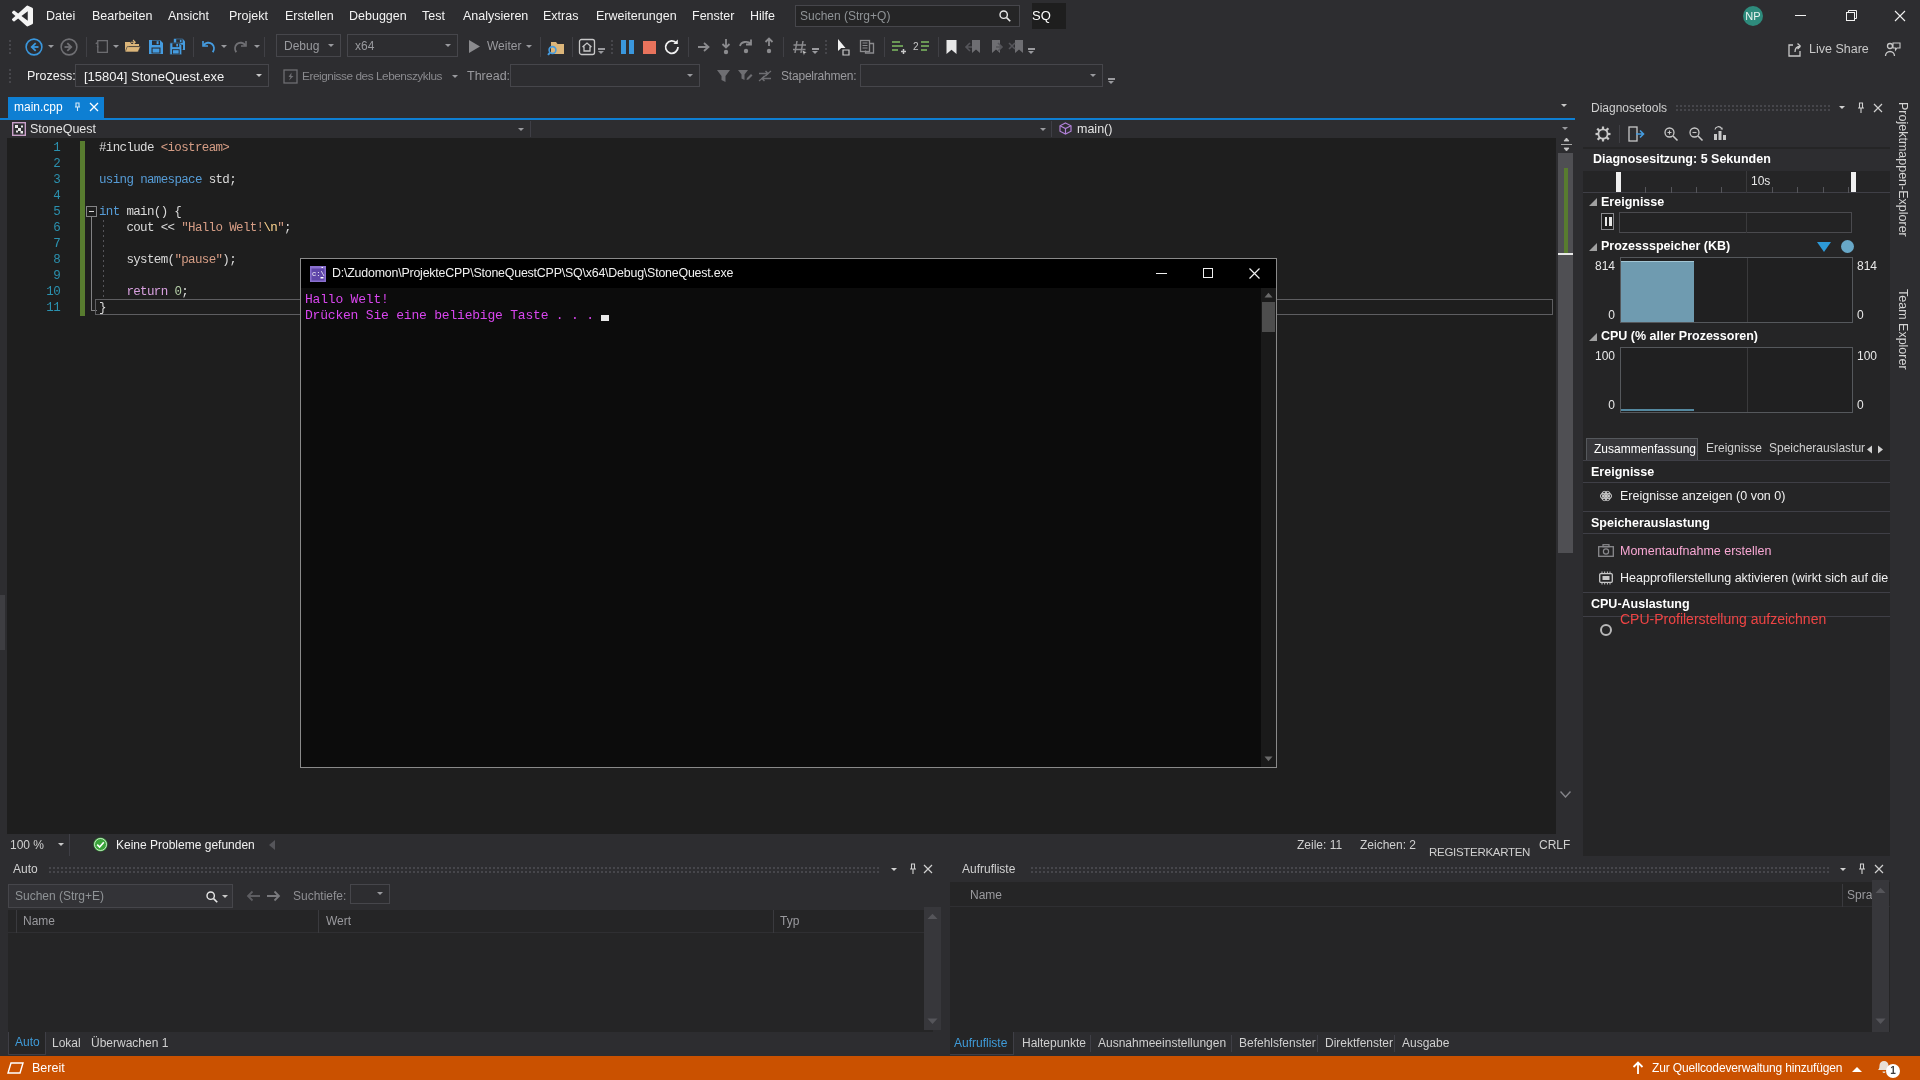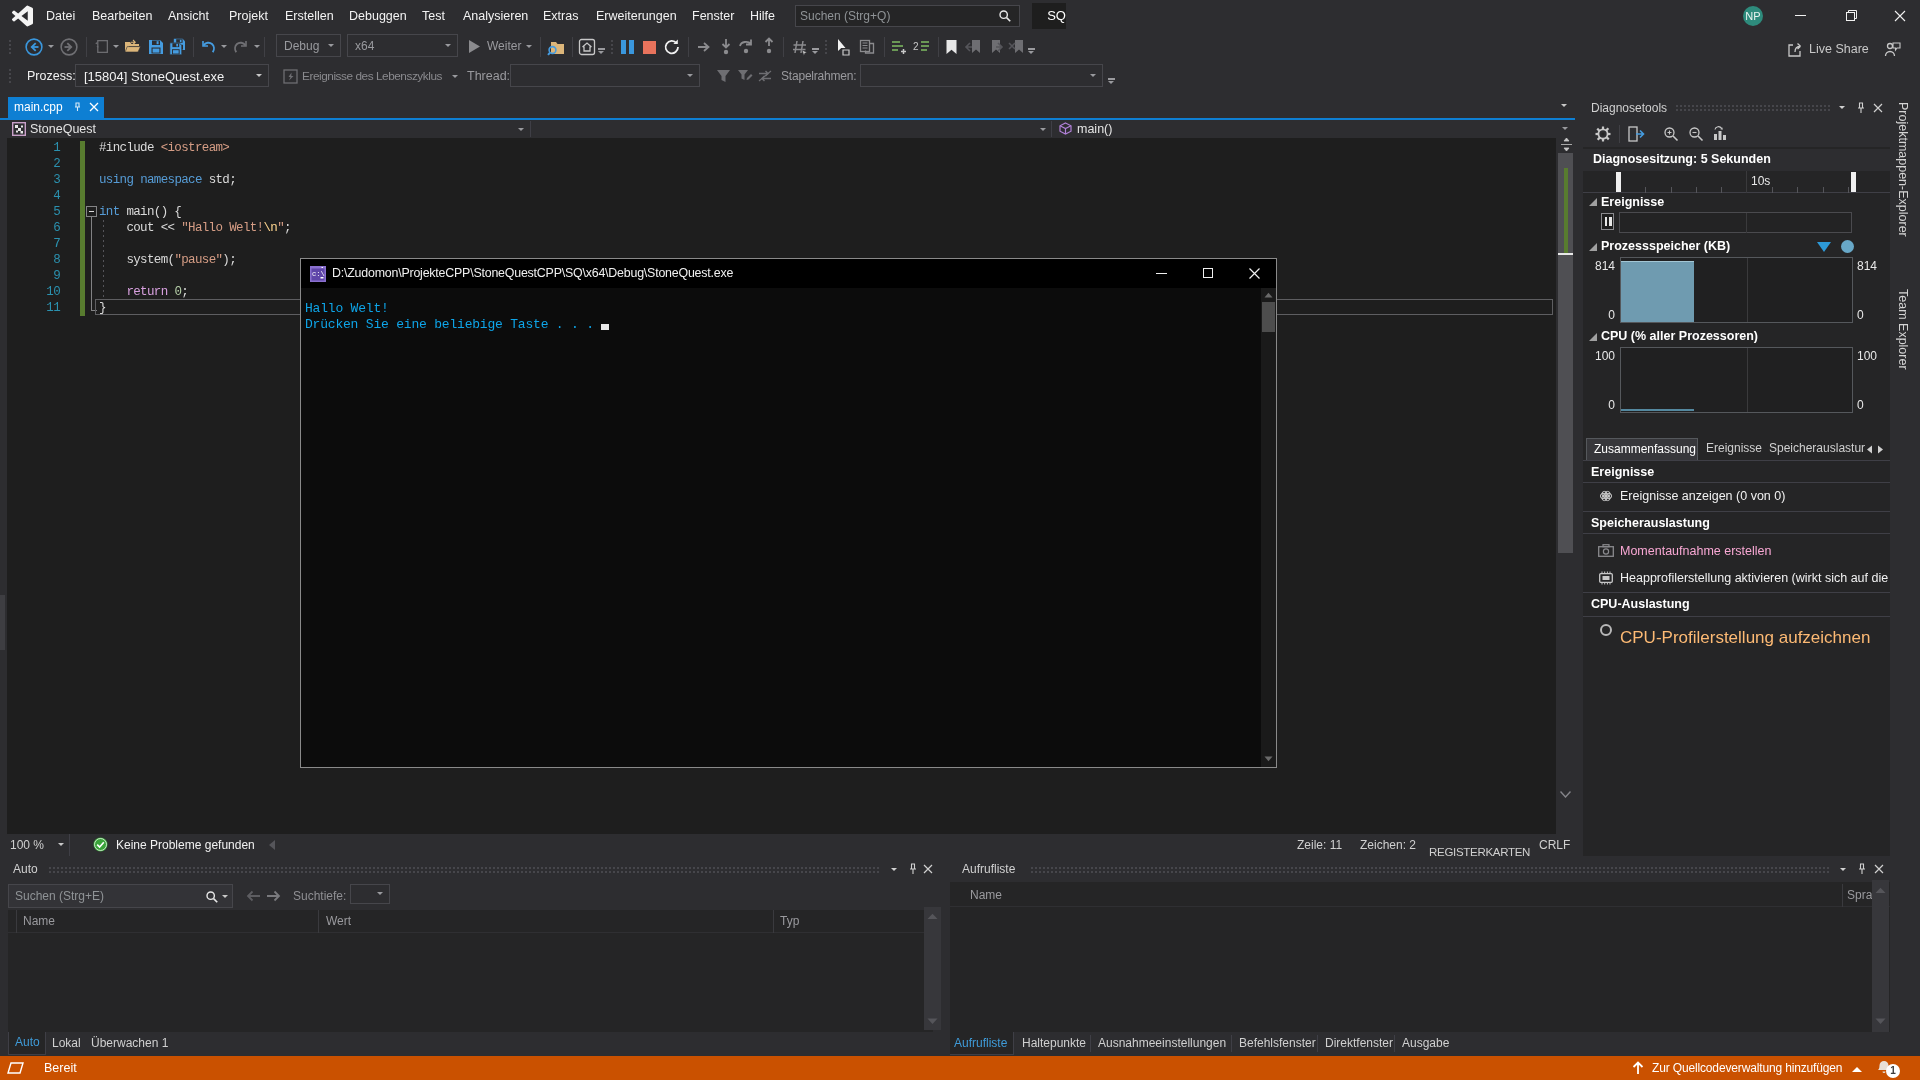--- a/index.html
+++ b/index.html
@@ -39,21 +39,21 @@
     <span class="abs" style="left:692px;">Fenster</span>
     <span class="abs" style="left:750px;">Hilfe</span>
   </div>
 
   <div class="abs" style="left:795px;top:5px;width:225px;height:22px;background:#252526;border:1px solid #46464b;color:#8f9396;line-height:20px;padding-left:4px;">Suchen (Strg+Q)
     <svg class="abs" style="right:7px;top:3px;" width="14" height="14" viewBox="0 0 16 16">
         <circle cx="6.5" cy="6.5" r="4.2" fill="none" stroke="#e8e8e8" stroke-width="1.6"></circle>
         <line x1="9.8" y1="9.8" x2="14" y2="14" stroke="#e8e8e8" stroke-width="1.8"></line>
       </svg>
   </div>
-  <div class="abs" style="left:1032px;top:3px;width:34px;height:26px;background:#1e1e1e;color:#fff;text-align:right;line-height:26px;font-size:13px;">SQ</div>
+  <div class="abs" style="left:1032px;top:3px;width:34px;height:26px;background:#1e1e1e;color:#fff;text-align:left;line-height:26px;font-size:13px;">SQ</div>
 
   <div class="abs" style="left:1743px;top:6px;width:20px;height:20px;border-radius:50%;background:#2e8b7c;color:#e8f4f0;text-align:center;line-height:20px;font-size:11px;">NP</div>
 
   <div class="abs" style="left:1795px;top:15px;width:11px;height:1px;background:#f1f1f1;"></div>
   <svg class="abs" style="left:1846px;top:10px;" width="11" height="11" viewBox="0 0 11 11">
       <rect x="0.5" y="2.5" width="8" height="8" fill="none" stroke="#f1f1f1"></rect>
       <path d="M2.5 2.5 V0.5 H10.5 V8.5 H8.5" fill="none" stroke="#f1f1f1"></path>
     </svg>
   <svg class="abs" style="left:1894px;top:10px;" width="12" height="12" viewBox="0 0 12 12">
       <path d="M1 1 L11 11 M11 1 L1 11" stroke="#f1f1f1" stroke-width="1.1"></path>
@@ -560,21 +560,21 @@
         <line x1="6.7" y1="11.5" x2="6.7" y2="13.5"></line>
         <line x1="9.4" y1="11.5" x2="9.4" y2="13.5"></line>
         <line x1="12" y1="11.5" x2="12" y2="13.5"></line>
       </g>
     </svg>
   <span class="abs" style="left:37px;top:475px;color:#f1f1f1;font-size:12.5px;">Heapprofilerstellung aktivieren (wirkt sich auf die</span>
   <div class="abs" style="left:0;top:496px;width:307px;height:1px;background:#3f3f46;"></div>
   <span class="abs" style="left:8px;top:501px;color:#ffffff;font-weight:bold;font-size:12.5px;">CPU-Auslastung</span>
   <div class="abs" style="left:0;top:520px;width:307px;height:1px;background:#3f3f46;"></div>
   <div class="abs" style="left:17px;top:528px;width:12px;height:12px;border-radius:50%;border:2px solid #b8b8b8;"></div>
-  <span class="abs" style="left:37px;top:532px;color:#fdba74;font-size:17px;">CPU-Profilerstellung aufzeichnen</span>
+  <span class="abs" style="left:37px;top:515px;color:#ef4444;font-size:14px;">CPU-Profilerstellung aufzeichnen</span>
 </div>
 
 <div class="abs" id="autopanel" style="left:8px;top:858px;width:925px;height:198px;background:#252526;">
   <div class="abs" style="left:0;top:0;width:925px;height:24px;background:#2d2d30;">
     <span class="abs" style="left:5px;top:4px;color:#d0d0d0;">Auto</span>
     <div class="abs dots" style="left:40px;top:8px;width:833px;height:9px;"></div>
     <span class="darr sm abs" style="left:883px;top:10px;border-top-color:#d0d0d0;"></span>
     <svg class="abs" style="left:899px;top:5px;" width="12" height="12" viewBox="0 0 12 12">
         <path d="M4.5 1 h3 v5 h-3 z M3 6 h6 M6 6 v5" stroke="#d0d0d0" stroke-width="1.1" fill="none"></path>
       </svg>
@@ -681,39 +681,39 @@
         <rect x="10.5" y="11" width="3" height="1.5" fill="#ffffff"></rect>
         <rect x="11.5" y="1" width="1.5" height="1" fill="#ffffff"></rect>
       </svg>
     <span class="abs" style="left:31px;top:7px;color:#f0f0f0;font-size:12.4px;letter-spacing:-0.2px;">D:\Zudomon\ProjekteCPP\StoneQuestCPP\SQ\x64\Debug\StoneQuest.exe</span>
     <div class="abs" style="left:855px;top:14px;width:11px;height:1px;background:#f0f0f0;"></div>
     <div class="abs" style="left:902px;top:9px;width:10px;height:10px;border:1px solid #f0f0f0;"></div>
     <svg class="abs" style="left:948px;top:9px;" width="11" height="11" viewBox="0 0 11 11">
         <path d="M0.5 0.5 L10.5 10.5 M10.5 0.5 L0.5 10.5" stroke="#f0f0f0" stroke-width="1.2"></path>
       </svg>
   </div>
-  <div class="abs mono" style="left:4px;top:42px;font-size:13px;letter-spacing:-0.2px;line-height:16px;color:#0ea5e9;white-space:pre;">Hallo Welt!
+  <div class="abs mono" style="left:4px;top:33px;font-size:13px;letter-spacing:-0.2px;line-height:16px;color:#d946ef;white-space:pre;">Hallo Welt!
 Drücken Sie eine beliebige Taste . . . <span style="display:inline-block;width:8px;height:6px;background:#e8e8e8;vertical-align:-2px;"></span></div>
 
   <div class="abs" style="left:960px;top:29px;width:15px;height:479px;background:#1a1a1a;">
     <svg class="abs" style="left:3px;top:4px;" width="9" height="6" viewBox="0 0 9 6">
         <path d="M0.5 5.5 L4.5 0.8 L8.5 5.5 z" fill="#6a6a6a"></path>
       </svg>
     <div class="abs" style="left:1px;top:14px;width:13px;height:30px;background:#4d4d4d;"></div>
     <svg class="abs" style="left:3px;top:468px;" width="9" height="6" viewBox="0 0 9 6">
         <path d="M0.5 0.5 L4.5 5.2 L8.5 0.5 z" fill="#6a6a6a"></path>
       </svg>
   </div>
 </div>
 
 <div class="abs" id="statusbar" style="left:0;top:1056px;width:1920px;height:24px;background:#ca5100;">
   <svg class="abs" style="left:7px;top:6px;" width="17" height="12" viewBox="0 0 17 12">
       <path d="M4 1 H16 L13 11 H1 z" fill="none" stroke="#ffffff" stroke-width="1.4"></path>
     </svg>
-  <span class="abs" style="left:44px;top:5px;color:#ffffff;font-size:12.5px;">Bereit</span>
+  <span class="abs" style="left:32px;top:5px;color:#ffffff;font-size:12.5px;">Bereit</span>
   <svg class="abs" style="left:1632px;top:5px;" width="12" height="14" viewBox="0 0 12 14">
       <path d="M6 13 V2 M1.5 6 L6 1.5 L10.5 6" fill="none" stroke="#ffffff" stroke-width="1.8"></path>
     </svg>
   <span class="abs" style="left:1652px;top:5px;color:#ffffff;font-size:12px;letter-spacing:-0.15px;">Zur Quellcodeverwaltung hinzufügen</span>
   <div class="abs" style="left:1852px;top:11px;width:0;height:0;border-left:5px solid transparent;border-right:5px solid transparent;border-bottom:5px solid #ffffff;"></div>
   <svg class="abs" style="left:1876px;top:4px;" width="16" height="16" viewBox="0 0 16 16">
       <path d="M8 1 a4.5 4.5 0 0 1 4.5 4.5 c0 3 1 4 1.5 4.5 H2 c0.5 -0.5 1.5 -1.5 1.5 -4.5 A4.5 4.5 0 0 1 8 1 z" fill="#e8e0d8"></path>
       <path d="M6.5 11.5 a1.5 1.5 0 0 0 3 0" fill="#e8e0d8"></path>
     </svg>
   <div class="abs" style="left:1886px;top:8px;width:14px;height:14px;border-radius:50%;background:#ffffff;color:#ca5100;text-align:center;line-height:14px;font-size:10px;font-weight:bold;color:#3c3c3c;">1</div>

